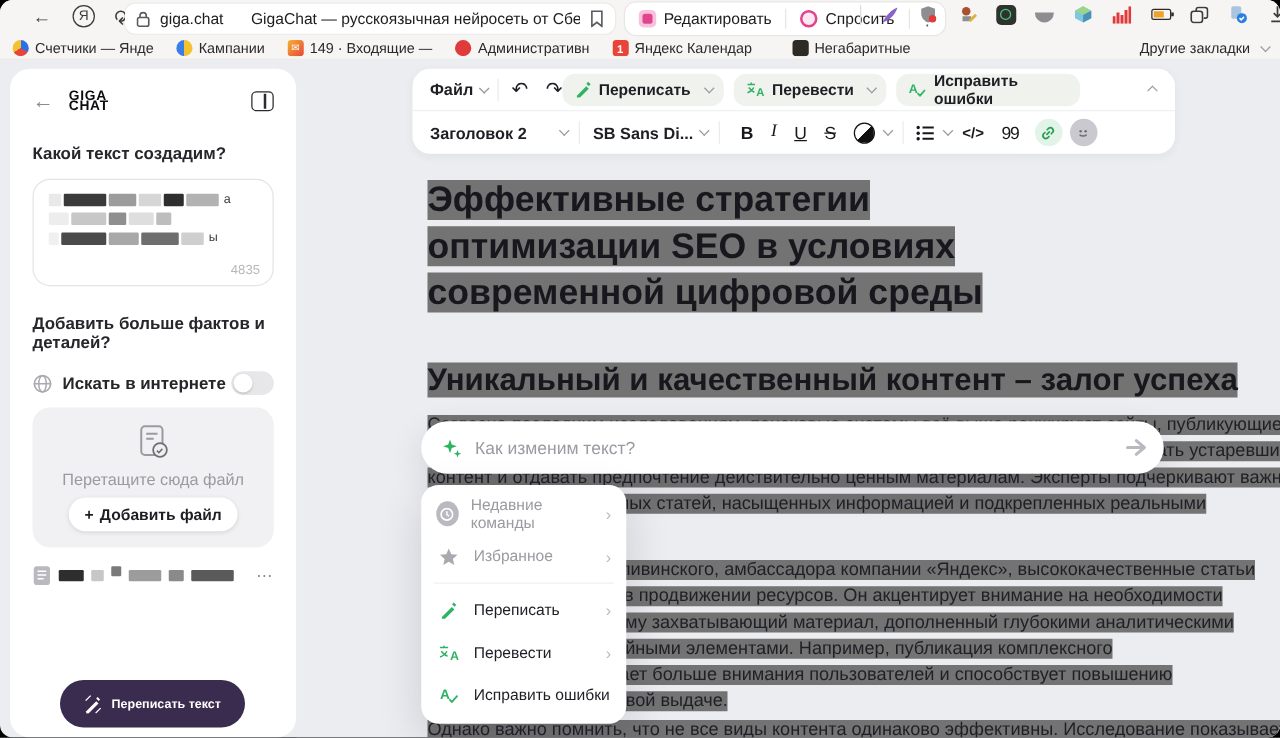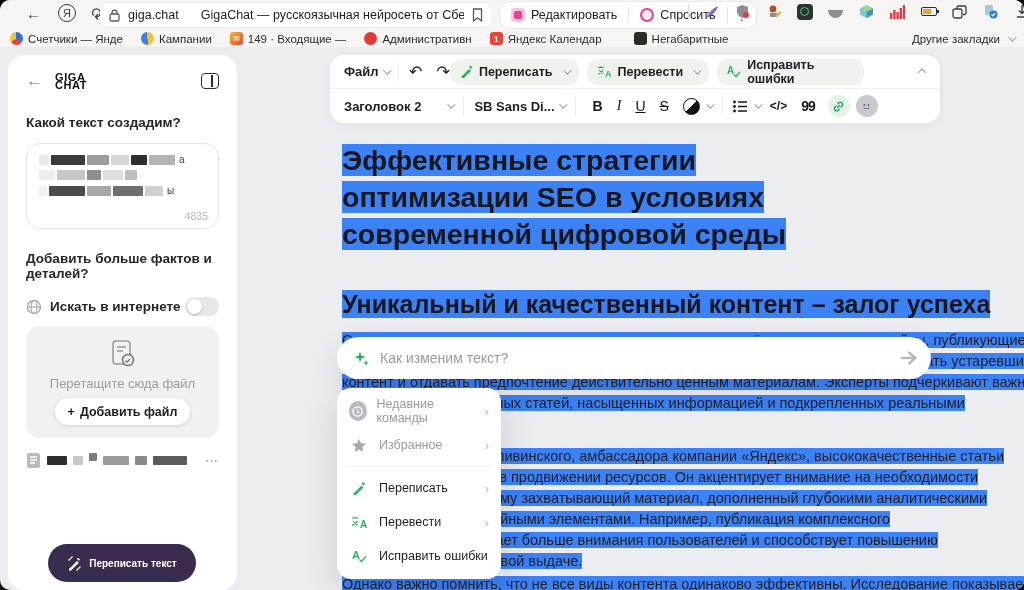--- a/index.html
+++ b/index.html
@@ -60,21 +60,21 @@
   #toolbar { position:absolute; left:93px; top:8px; width:610px; height:68px; background:#ffffff; border-radius:14px; box-shadow:0 2px 8px rgba(30,30,40,0.05); }
   .tb-row { display:flex; align-items:center; height:34px; padding:0 14px; font-size:13px; color:#1e1e24; }
   .tb-row1 { border-bottom:1px solid #f0f0f2; }
   .tb-sep { width:1px; height:18px; background:#ececee; margin:0 10px; }
   .pill { display:flex; align-items:center; gap:6px; background:#f0f2ee; border-radius:10px; height:26px; padding:0 10px; font-weight:700; font-size:12.5px; color:#1e1e24; }
   .fmt { font-size:14px; margin:0 7px; color:#17171c; }
   .circle-ic { width:22px; height:22px; border-radius:50%; display:flex; align-items:center; justify-content:center; }
   .half-circle { width:17px; height:17px; border-radius:50%; border:1.5px solid #111; background:linear-gradient(135deg,#ffffff 50%,#111 50%); }
 
   
-  .sel { background:#3b82f6; }
+  .sel { background:#737373; }
   .h1-line { position:absolute; left:105px; font-size:28.5px; font-weight:700; color:#17171d; line-height:36px; white-space:nowrap; }
   #doc-h2 { position:absolute; left:105px; top:243px; font-size:25px; font-weight:700; color:#17171d; white-space:nowrap; }
   .pline { position:absolute; left:105px; font-size:14.5px; color:#1f1f26; line-height:20px; white-space:nowrap; }
 
   
   #prompt { position:absolute; left:100px; top:290px; width:594px; height:42px; background:#ffffff; border-radius:21px; box-shadow:0 10px 28px rgba(30,30,50,0.13); display:flex; align-items:center; padding:0 5px 0 16px; }
   #prompt-input { flex:1; border:none; outline:none; font-size:14px; color:#26262b; background:transparent; margin-left:10px; font-family:"Liberation Sans",sans-serif; }
   #prompt-input::placeholder { color:#9a9aa2; }
   #send-btn { width:34px; height:34px; border-radius:50%; background:#ffffff; border:none; display:flex; align-items:center; justify-content:center; }
 
@@ -389,21 +389,21 @@
         <span style="margin-right:2px;">
             <svg width="15" height="13" viewBox="0 0 15 13">
               <circle cx="1.5" cy="2" r="1.4" fill="#17171c"></circle>
               <circle cx="1.5" cy="6.5" r="1.4" fill="#17171c"></circle>
               <circle cx="1.5" cy="11" r="1.4" fill="#17171c"></circle>
               <path d="M5 2h9M5 6.5h9M5 11h9" stroke="#17171c" stroke-width="1.6"></path>
             </svg>
           </span>
         <span class="chev"></span>
         <span class="fmt" style="font-size:12px;font-weight:700;margin-left:10px;">&lt;/&gt;</span>
-        <span class="fmt" style="font-weight:700;letter-spacing:-1px;">99</span>
+        <span class="fmt" style="font-weight:400;letter-spacing:-1px;">99</span>
         <span class="circle-ic" style="background:#e2f3e8;margin:0 6px;">
             <svg width="13" height="13" viewBox="0 0 13 13">
               <path d="M5.5 7.5l2-2M4 6 2.8 7.2a2.3 2.3 0 0 0 3.2 3.2L7.2 9.2M9 7l1.2-1.2A2.3 2.3 0 0 0 7 2.6L5.8 3.8" stroke="#2a9d55" stroke-width="1.4" fill="none" stroke-linecap="round"></path>
             </svg>
           </span>
         <span class="circle-ic" style="background:#c9c9cf;">
             <svg width="13" height="13" viewBox="0 0 13 13">
               <circle cx="4.5" cy="5" r="1" fill="#6e6e74"></circle>
               <circle cx="8.5" cy="5" r="1" fill="#6e6e74"></circle>
               <path d="M4 8c.8 1 4.2 1 5 0" stroke="#6e6e74" stroke-width="1.2" fill="none" stroke-linecap="round"></path>

